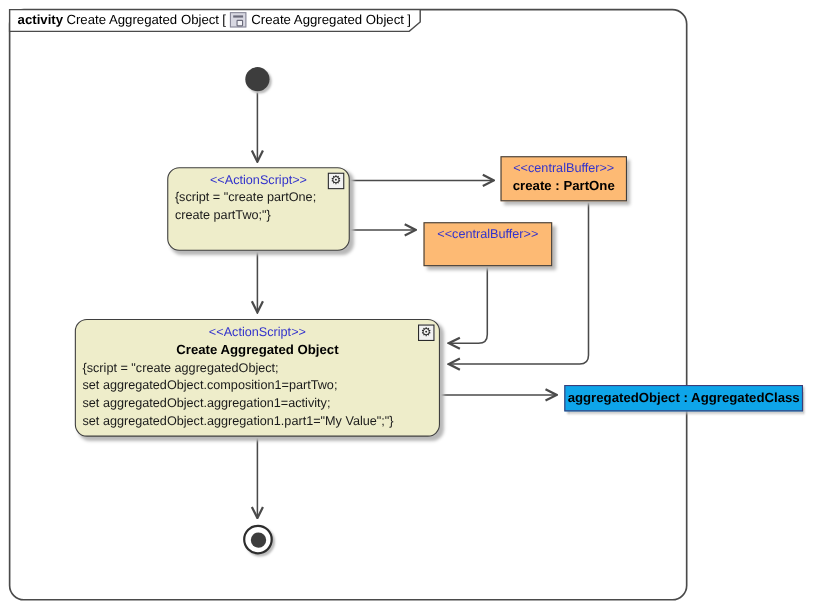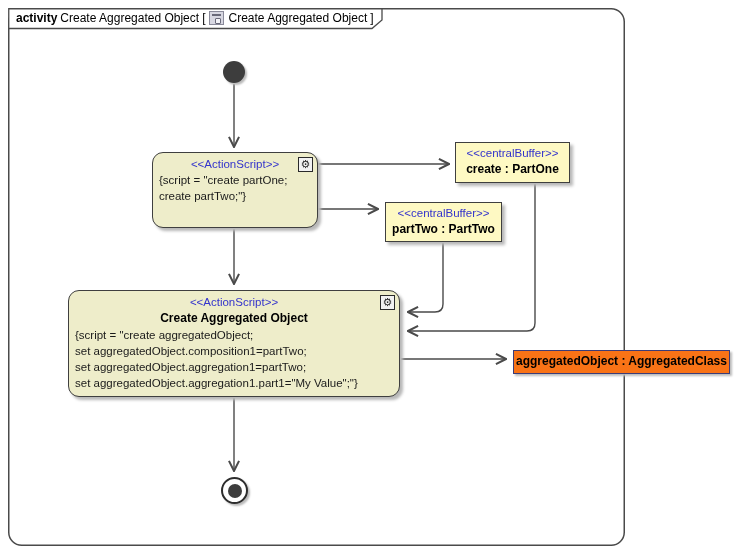--- a/index.html
+++ b/index.html
@@ -36,21 +36,21 @@
   .node { position:absolute; z-index:2; }
 
   .action-node {
     background:#EEEDCA;
     border:1.5px solid #3f3f3f;
     border-radius:11px;
     box-shadow:3px 3px 3px #b8b8b8;
     padding-top:4px;
   }
   .buffer-node {
-    background:#fef9c3;
+    background:#fdba74;
     border:1.5px solid #3f3f3f;
     box-shadow:3px 3px 3px #b8b8b8;
     padding-top:3px;
   }
   .stereotype {
     text-align:center; font-size:11.5px; color:#3333CC; line-height:15px;
   }
   .node-title {
     text-align:center; font-size:12px; font-weight:bold; color:#000; line-height:17px;
   }
@@ -58,21 +58,21 @@
     font-size:11.5px; color:#1a1a1a; line-height:16px; padding-left:6px;
     white-space:nowrap; overflow:hidden;
   }
   .gear {
     position:absolute; top:4px; right:4px; width:15px; height:15px;
     background:#f2f2f2; border:1px solid #2a2a2a;
     font-size:11px; line-height:13px; text-align:center; color:#2a2a2a;
   }
 
   .object-node {
-    background:#f97316;
+    background:#0ea5e9;
     border:1.5px solid #3c3c78;
     box-shadow:2px 2px 2px #bcbcbc;
     font-size:12px; font-weight:bold; color:#000;
     text-align:center; line-height:21px;
     white-space:nowrap;
   }
 
   .initial-node {
     width:22px; height:22px; border-radius:50%; background:#3d3d3d;
     box-shadow:2px 2px 2px #bbb;
@@ -129,30 +129,29 @@
     <div class="script-line">create partTwo;"}</div>
   </div>
 
   <div class="node buffer-node" style="left:455px; top:142px; width:115px; height:41px;">
     <div class="stereotype">&lt;&lt;centralBuffer&gt;&gt;</div>
     <div class="node-title">create : PartOne</div>
   </div>
 
   <div class="node buffer-node" style="left:385px; top:202px; width:117px; height:40px;">
     <div class="stereotype">&lt;&lt;centralBuffer&gt;&gt;</div>
-    <div class="node-title">partTwo : PartTwo</div>
   </div>
 
   <div class="node action-node" style="left:68px; top:290px; width:332px; height:107px;">
     <div class="gear">⚙</div>
     <div class="stereotype">&lt;&lt;ActionScript&gt;&gt;</div>
     <div class="node-title">Create Aggregated Object</div>
     <div class="script-line">{script = "create aggregatedObject;</div>
     <div class="script-line">set aggregatedObject.composition1=partTwo;</div>
-    <div class="script-line">set aggregatedObject.aggregation1=partTwo;</div>
+    <div class="script-line">set aggregatedObject.aggregation1=activity;</div>
     <div class="script-line">set aggregatedObject.aggregation1.part1="My Value";"}</div>
   </div>
 
   <div class="node object-node" style="left:513px; top:350px; width:217px; height:24px;">aggregatedObject : AggregatedClass</div>
 
   <div class="node final-node" style="left:221px; top:477px;">
     <div class="dot"></div>
   </div>
 
 </div>

